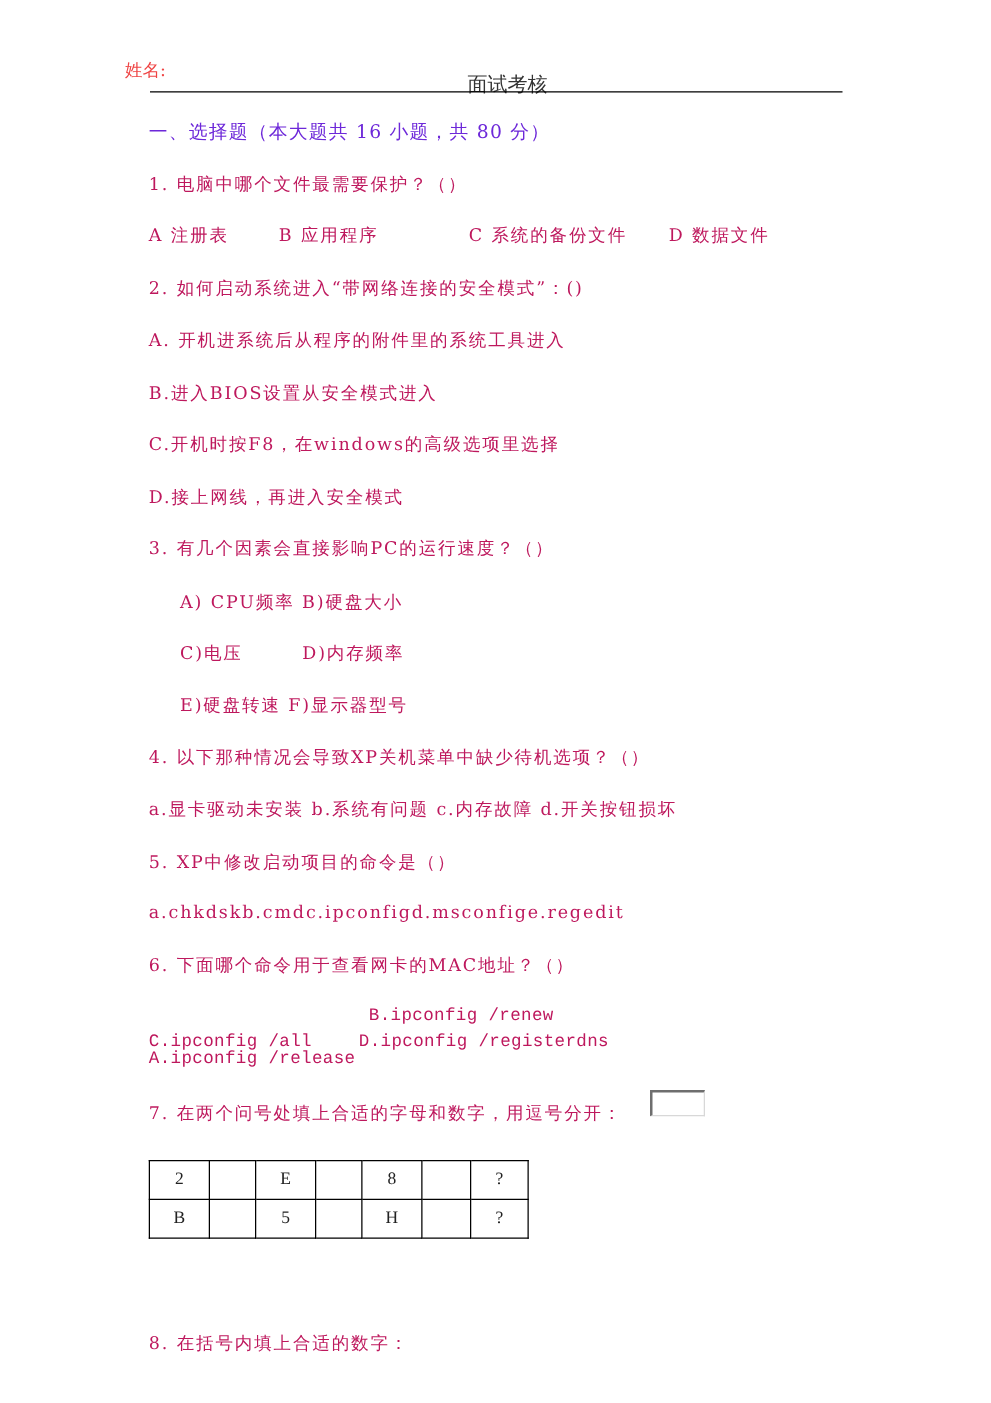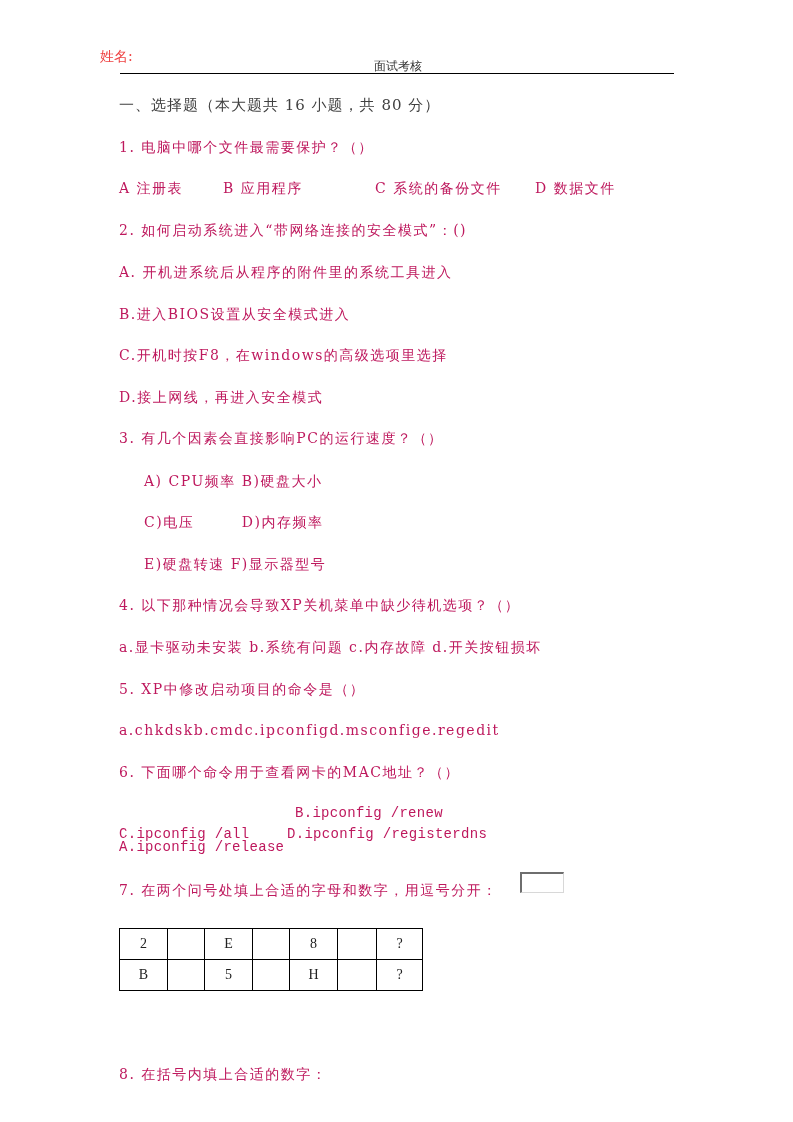--- a/index.html
+++ b/index.html
@@ -3,24 +3,24 @@
 <meta charset="utf-8">
 <style>
   html, body { margin: 0; padding: 0; background: #ffffff; }
   body {
     width: 793px; height: 1122px; position: relative; overflow: hidden;
     font-family: "DejaVu Serif", "Liberation Serif", serif;
     color: #1a1a1a;
   }
   .abs { position: absolute; white-space: nowrap; }
   .name-label { left: 100px; top: 48px; font-size: 14px; color: #ef4444; }
-  .header-title { left: 374px; top: 58px; font-size: 12px; color: #333; }
+  .header-title { left: 374px; top: 58px; font-size: 16px; color: #333; }
   .header-rule { position: absolute; left: 120px; top: 73px; width: 554px; height: 0; border-top: 1px solid #000; }
   .line { font-size: 14px; letter-spacing: 1.5px; color: #be185d; }
-  .section { font-size: 15px; letter-spacing: 1px; color: #404040; }
+  .section { font-size: 15px; letter-spacing: 1px; color: #6d28d9; }
   .mono { font-family: "Liberation Mono", "DejaVu Sans Mono", monospace; letter-spacing: 0.3px; }
   .answer-box {
     position: absolute; left: 520px; top: 872px; width: 44px; height: 21px;
     border-top: 2px solid #6e6e6e; border-left: 2px solid #6e6e6e;
     border-right: 1px solid #d8d8d8; border-bottom: 1px solid #d8d8d8;
     background: #fff; box-sizing: border-box;
   }
   table.grid {
     position: absolute; left: 119px; top: 928px;
     border-collapse: collapse; font-size: 14px; color: #222;

